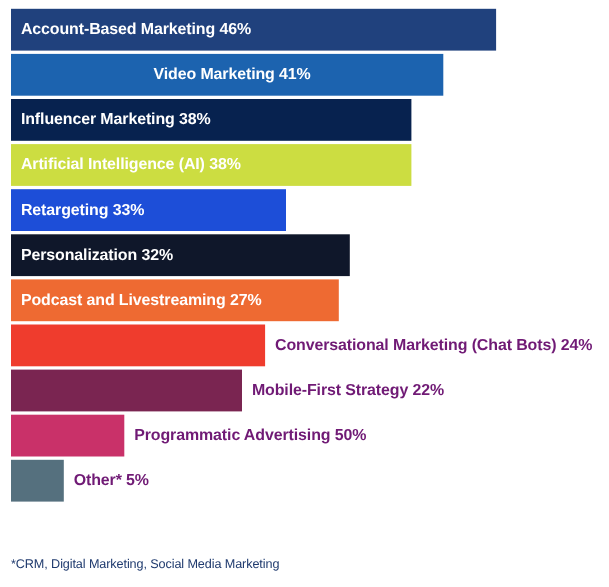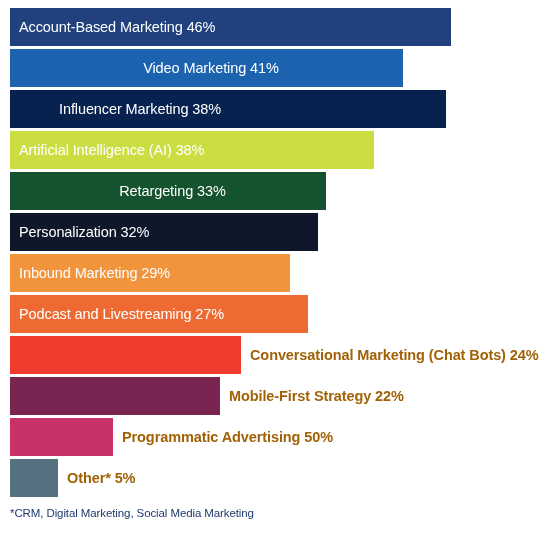--- a/index.html
+++ b/index.html
@@ -33,27 +33,27 @@
   .bar {
     height: 38px;
     flex: 0 0 auto;
     display: flex;
     align-items: center;
     box-sizing: border-box;
   }
   .bar-label-inside {
     color: #ffffff;
     font-size: 14.5px;
-    font-weight: normal;
+    font-weight: bold;
     white-space: nowrap;
     padding-left: 9px;
     letter-spacing: -0.1px;
   }
   .bar-label-outside {
-    color: #a16207;
+    color: #701a75;
     font-size: 14.5px;
     font-weight: bold;
     white-space: nowrap;
     display: flex;
     align-items: center;
     padding-left: 9px;
     letter-spacing: -0.1px;
   }
   #footnote {
     position: absolute;
@@ -75,42 +75,37 @@
         <div class="bar" style="width: 441px; background: rgb(32, 65, 125);">
           <span class="bar-label-inside">Account-Based Marketing 46%</span>
         </div>
       </div>
       <div class="bar-row">
         <div class="bar" style="width: 393px; background: rgb(28, 99, 175); justify-content: center;">
           <span class="bar-label-inside">Video Marketing 41%</span>
         </div>
       </div>
       <div class="bar-row">
-        <div class="bar" style="width: 436px; background: rgb(7, 34, 79); padding-left: 40px;">
+        <div class="bar" style="width: 364px; background: rgb(7, 34, 79);">
           <span class="bar-label-inside">Influencer Marketing 38%</span>
         </div>
       </div>
       <div class="bar-row">
         <div class="bar" style="width: 364px; background: rgb(204, 221, 65);">
           <span class="bar-label-inside">Artificial Intelligence (AI) 38%</span>
         </div>
       </div>
       <div class="bar-row">
-        <div class="bar" style="width: 316px; background: #14532d; justify-content: center;">
+        <div class="bar" style="width: 250px; background: #1d4ed8;">
           <span class="bar-label-inside">Retargeting 33%</span>
         </div>
       </div>
       <div class="bar-row">
         <div class="bar" style="width: 308px; background: #0f172a;">
           <span class="bar-label-inside">Personalization 32%</span>
-        </div>
-      </div>
-      <div class="bar-row">
-        <div class="bar" style="width: 280px; background: rgb(241, 148, 60);">
-          <span class="bar-label-inside">Inbound Marketing 29%</span>
         </div>
       </div>
       <div class="bar-row">
         <div class="bar" style="width: 298px; background: rgb(238, 106, 50);">
           <span class="bar-label-inside">Podcast and Livestreaming 27%</span>
         </div>
       </div>
       <div class="bar-row">
         <div class="bar" style="width: 231px; background: rgb(239, 60, 45);"></div>
         <span class="bar-label-outside">Conversational Marketing (Chat Bots) 24%</span>

